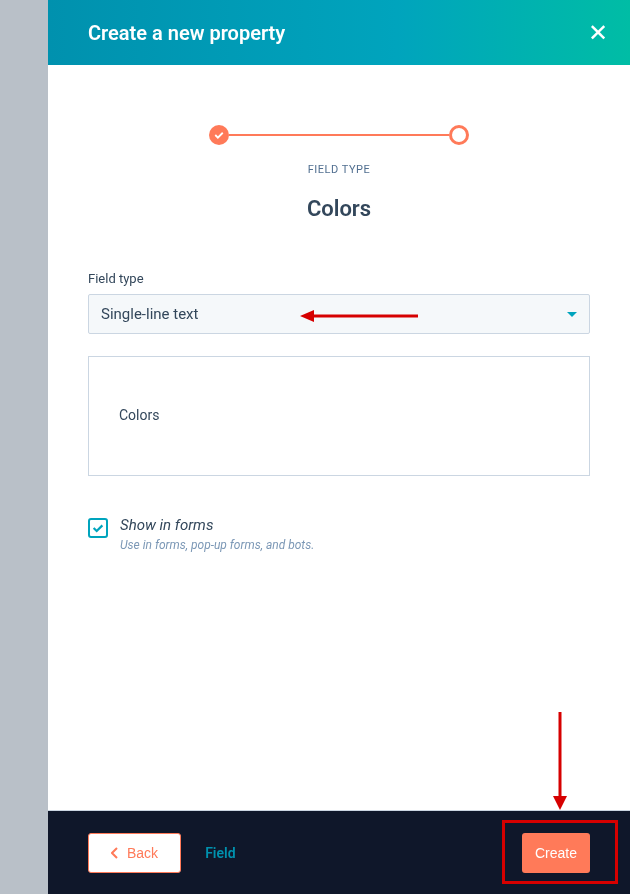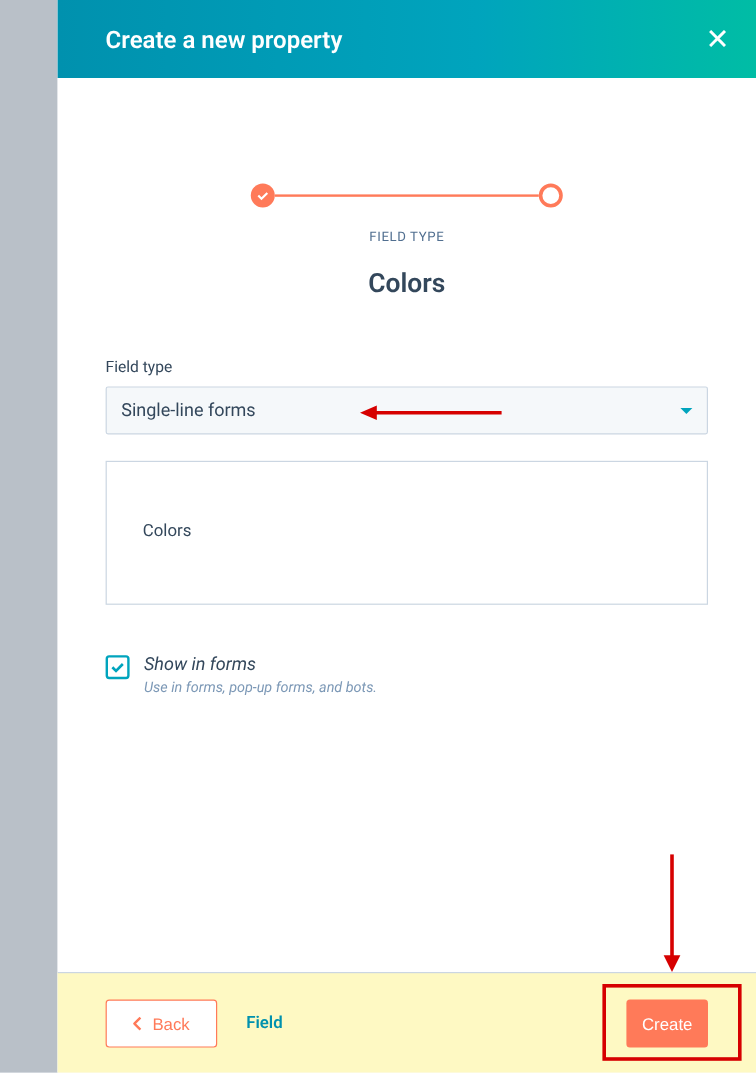--- a/index.html
+++ b/index.html
@@ -49,21 +49,21 @@
     }
     .close-x {
       color: #fff;
       font-size: 24px;
       cursor: pointer;
       line-height: 1;
       font-weight: 300;
     }
     .modal-body {
       flex: 1;
-      padding: 88px 40px 20px 40px;
+      padding: 60px 40px 20px 40px;
       overflow: auto;
     }
     .stepper {
       display: flex;
       align-items: center;
       justify-content: center;
       margin-bottom: 18px;
     }
     .step-circle {
       width: 20px;
@@ -182,21 +182,21 @@
       font-size: 15px;
       color: #33475b;
     }
     .checkbox-sub {
       font-size: 12px;
       color: #7c98b6;
       margin-top: 4px;
     }
     .modal-footer {
       height: 84px;
-      background: #fef9c3;
+      background: #0f172a;
       border-top: 1px solid #cbd6e2;
       display: flex;
       align-items: center;
       padding: 0 40px;
       justify-content: space-between;
     }
     .footer-left {
       display: flex;
       align-items: center;
       gap: 24px;
@@ -273,21 +273,21 @@
     </div>
 
     <div class="step-label">FIELD TYPE</div>
 
     <div class="property-name">Colors</div>
 
     <div class="field-label">Field type</div>
 
     <div class="select-wrap">
       <div class="select-input">
-        <span>Single-line forms</span>
+        <span>Single-line text</span>
         <span class="caret-down"></span>
       </div>
       <div class="arrow-annotation">
         <svg viewBox="0 0 120 14">
           <line x1="10" y1="7" x2="118" y2="7" stroke="#d60000" stroke-width="3"></line>
           <polygon points="0,7 14,1 14,13" fill="#d60000"></polygon>
         </svg>
       </div>
     </div>
 

